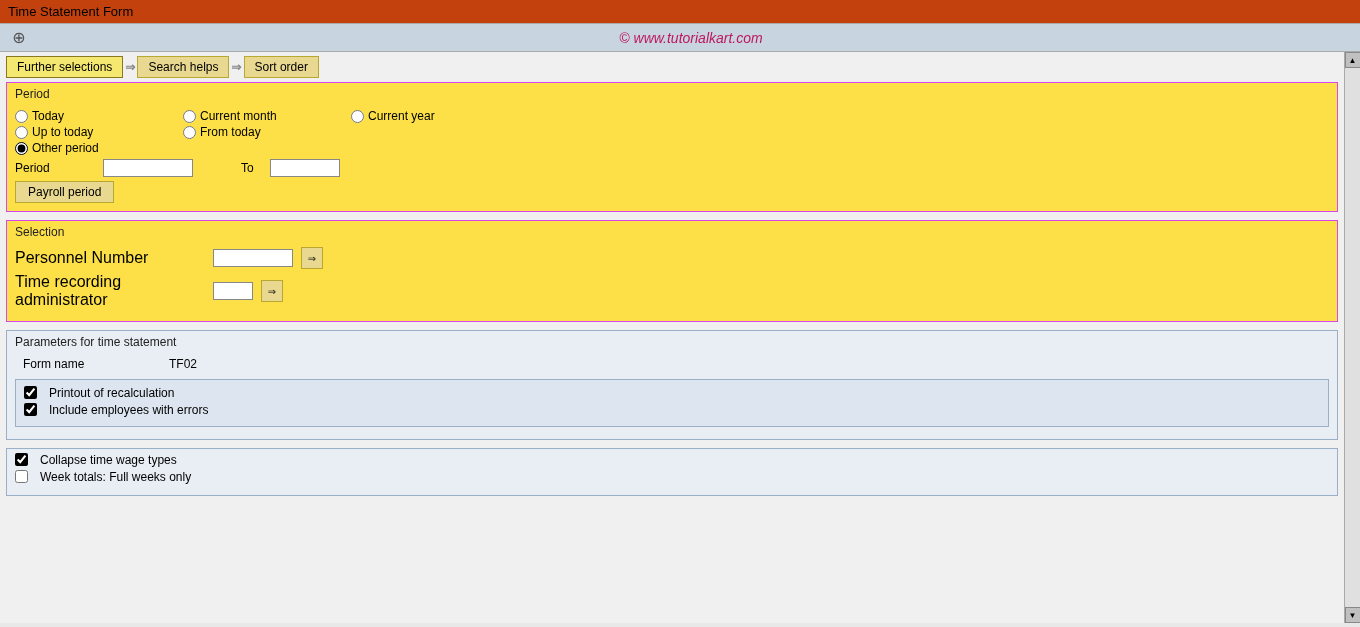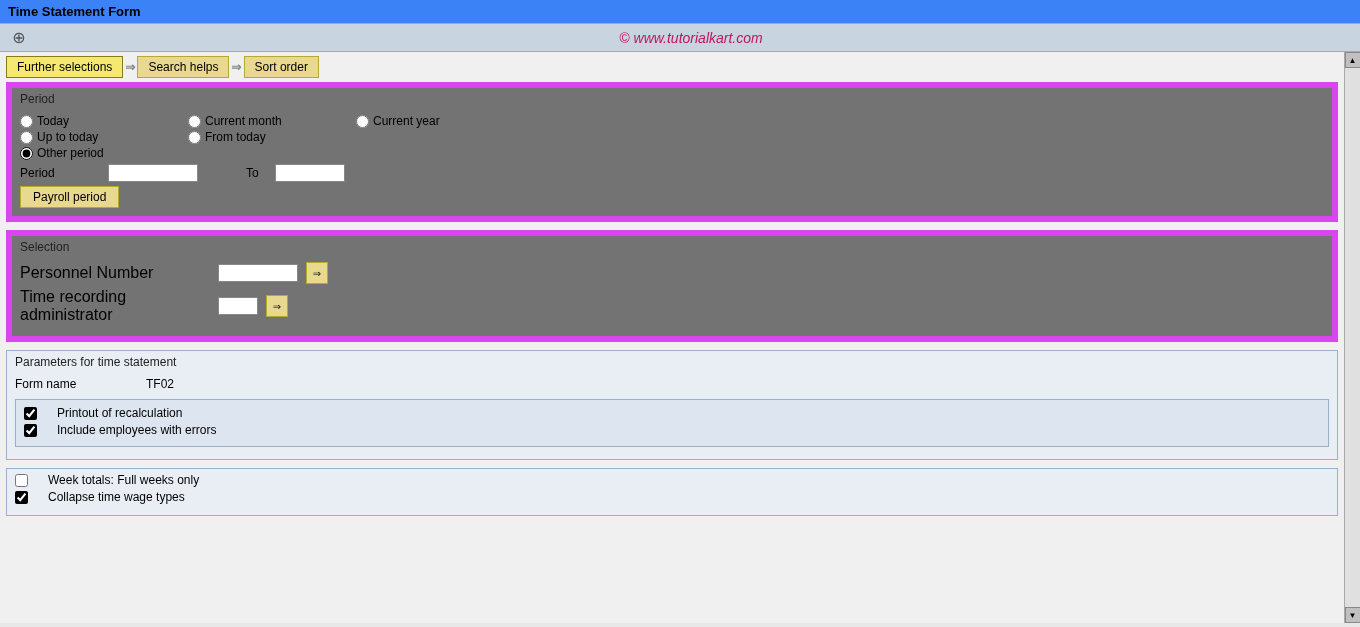--- a/index.html
+++ b/index.html
@@ -5,23 +5,23 @@
     * { margin: 0; padding: 0; box-sizing: border-box; }
     body {
       font-family: Arial, sans-serif;
       font-size: 12px;
       background: #e8e8e8;
       width: 1360px;
       min-height: 627px;
       overflow: hidden;
     }
     .title-bar {
-      background: #3b82f6;
+      background: #c2410c;
       padding: 4px 8px;
-      font-weight: bold;
+      font-weight: normal;
       font-size: 13px;
       border-bottom: 1px solid #aaa;
     }
     .toolbar-bar {
       background: #c8d4e0;
       padding: 4px 8px;
       display: flex;
       align-items: center;
       border-bottom: 1px solid #aaa;
       height: 28px;
@@ -85,22 +85,22 @@
       height: 22px;
       display: flex;
       align-items: center;
       gap: 4px;
     }
     .tab-btn.active {
       background: #f5e870;
       border-color: #8a7820;
     }
     .section-box {
-      border: 6px solid #d946ef;
-      background: #737373;
+      border: 1px solid #d946ef;
+      background: #fde047;
       margin-bottom: 8px;
       padding: 4px 8px 8px 8px;
     }
     .section-title {
       font-size: 12px;
       font-weight: normal;
       color: #222;
       margin-bottom: 6px;
       padding-bottom: 2px;
     }
@@ -185,43 +185,44 @@
     }
     .params-section {
       border: 1px solid #9ab0c8;
       background: #e8eef4;
       margin-bottom: 8px;
       padding: 4px 8px 8px 8px;
     }
     .form-name-row {
       display: flex;
       align-items: center;
-      gap: 1px;
+      gap: 16px;
       margin-bottom: 8px;
+      margin-left: 8px;
     }
     .form-name-label {
       width: 130px;
     }
     .form-name-value {
       font-size: 12px;
     }
     .date-nav-box {
       border: 1px solid #9ab0c8;
       background: #dde6f0;
       padding: 6px 8px;
       margin-bottom: 4px;
     }
     .date-nav-title {
       font-size: 12px;
       margin-bottom: 6px;
     }
     .checkbox-row {
       display: flex;
-      align-items: center;
-      gap: 20px;
+      align-items: flex-start;
+      gap: 12px;
       margin-bottom: 3px;
     }
     .checkbox-row input[type="checkbox"] {
       margin: 0;
       accent-color: #000;
     }
     .list-layout-box {
       border: 1px solid #9ab0c8;
       background: #e8eef4;
       padding: 4px 8px 8px 8px;
@@ -341,26 +342,26 @@
         </div>
         <div class="checkbox-row">
           <input type="checkbox" id="cb-include" checked="" style="">
           <label for="cb-include">Include employees with errors</label>
         </div>
       </div>
     </div>
 
     <div class="list-layout-box">
       <div class="checkbox-row">
+        <input type="checkbox" id="cb-collapse" checked="" style="">
+        <label for="cb-collapse">Collapse time wage types</label>
+      </div>
+      <div class="checkbox-row">
         <input type="checkbox" id="cb-week-totals" style="">
         <label for="cb-week-totals">Week totals: Full weeks only</label>
-      </div>
-      <div class="checkbox-row">
-        <input type="checkbox" id="cb-collapse" checked="" style="">
-        <label for="cb-collapse">Collapse time wage types</label>
       </div>
     </div>
 
   </div>
 
   <div class="scrollbar-right">
     <div class="scroll-btn">
       <span>▲</span>
     </div>
     <div style="flex:1;background:#e0e0e0;width:100%;"></div>

